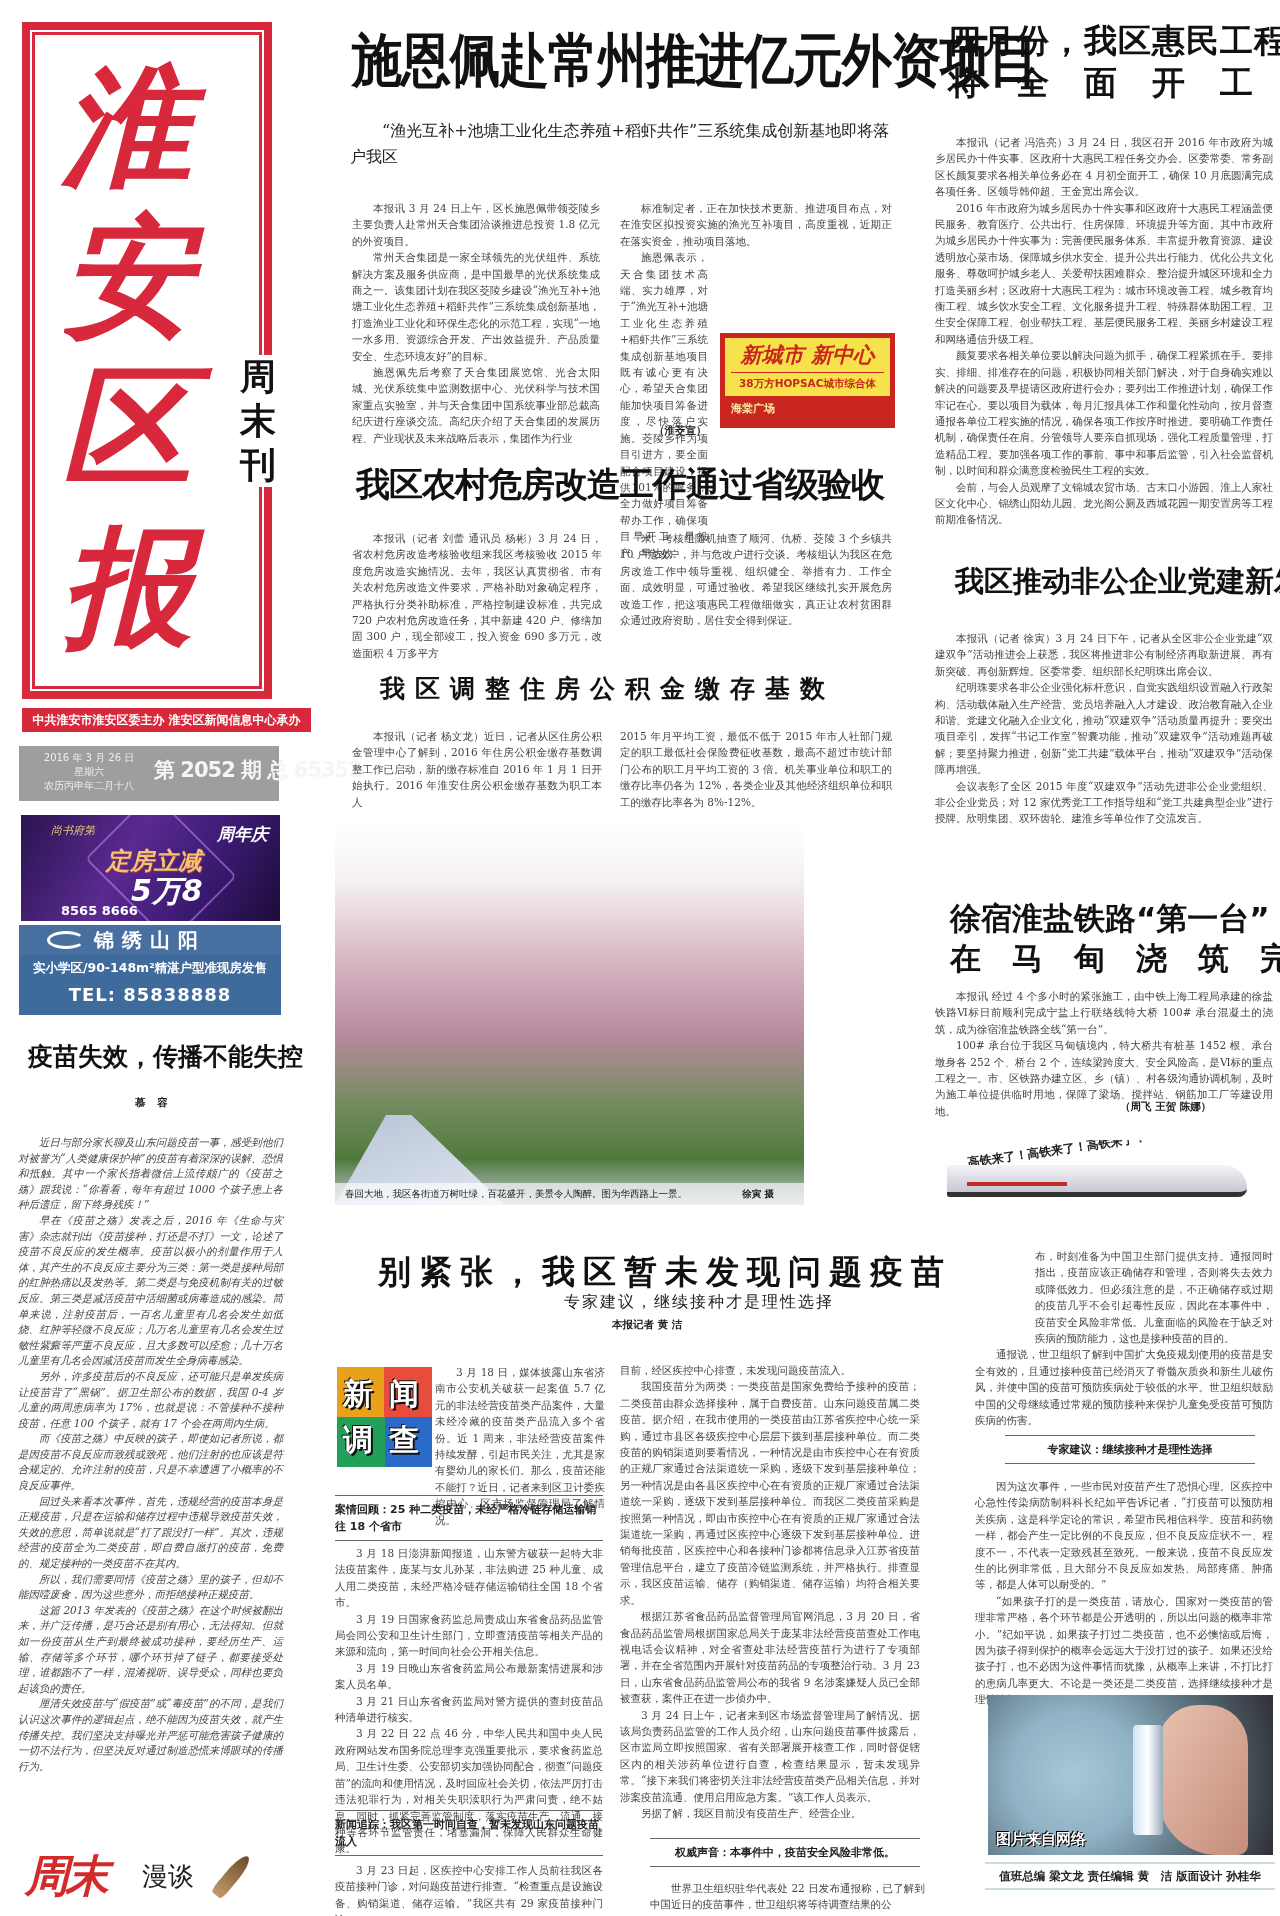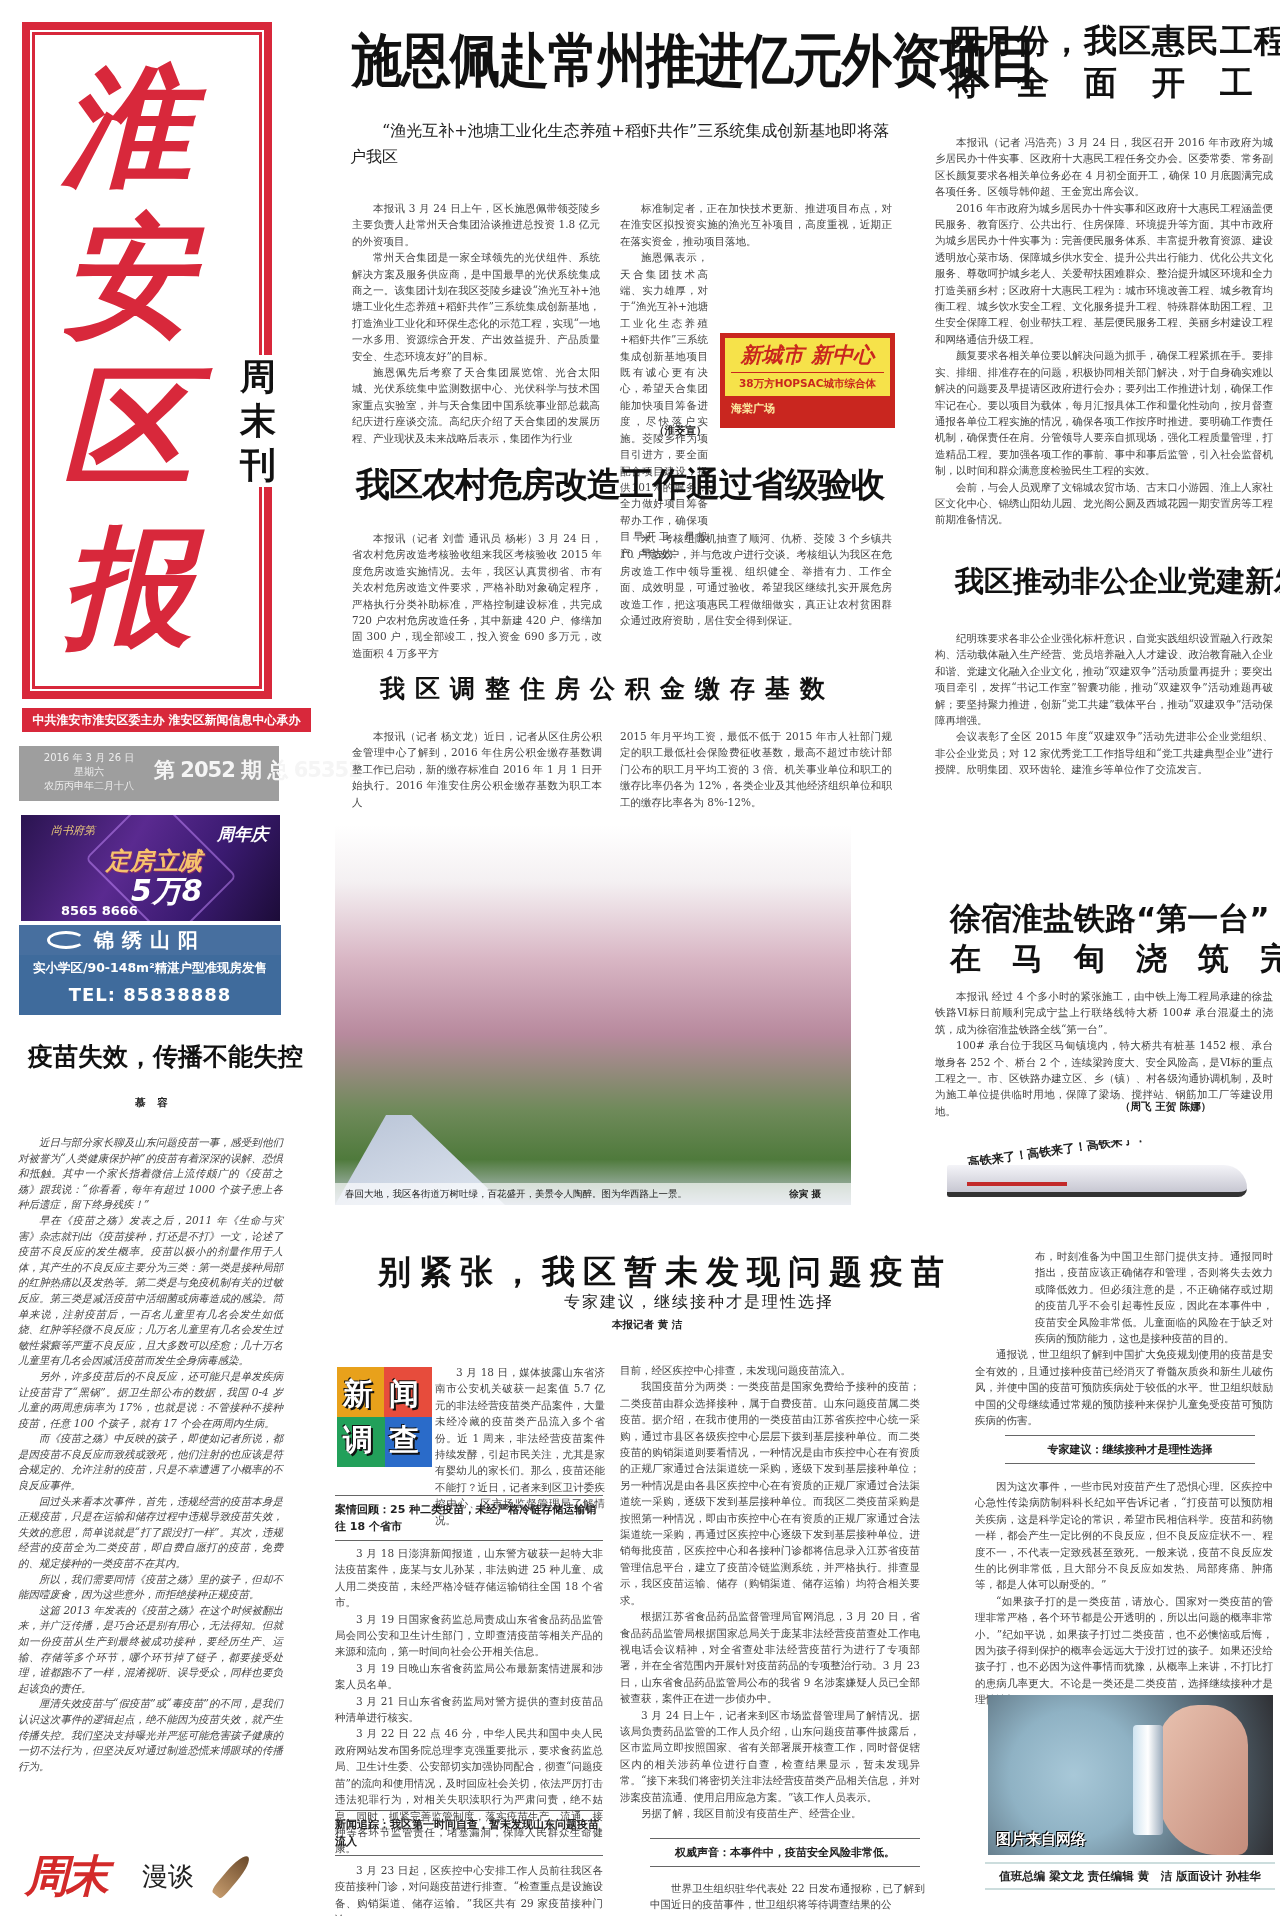--- a/index.html
+++ b/index.html
@@ -29,21 +29,21 @@
 .ad2{left:19px;top:925px;width:262px;height:90px;background:#3f6b9c;color:#ffffff}
 .ad2 .top{position:absolute;left:0;top:0;width:100%;height:30px;background:#476f9f;font-family:"DejaVu Sans",sans-serif;font-weight:bold;font-size:20px;letter-spacing:8px;text-align:center;line-height:30px}
 .ad2 .logo{position:absolute;left:28px;top:6px;width:38px;height:18px;border:3px solid #fff;border-radius:50%;border-right-color:transparent}
 .ad2 .mid{position:absolute;left:0;top:34px;width:100%;text-align:center;font-family:"DejaVu Sans",sans-serif;font-weight:bold;font-size:12.5px;line-height:18px}
 .ad2 .tel{position:absolute;left:0;top:56px;width:100%;text-align:center;font-family:"DejaVu Sans",sans-serif;font-weight:bold;font-size:18px;line-height:28px;letter-spacing:1px}
 .ad3{left:720px;top:333px;width:175px;height:95px;background:#c9261f;padding:5px}
 .ad3 .inner{background:#f6e24a;height:58px;text-align:center}
 .ad3 .t1{font-family:"DejaVu Serif",serif;font-weight:bold;font-style:italic;font-size:21px;color:#c9261f;line-height:34px}
 .ad3 .t2{font-family:"DejaVu Sans",sans-serif;font-weight:bold;font-size:10.5px;color:#c9261f;border-top:1px solid #c9261f;margin:0 6px;line-height:20px}
 .ad3 .foot{color:#fbe8a0;font-family:"DejaVu Sans",sans-serif;font-size:11px;font-weight:bold;line-height:26px;padding-left:6px}
-.photo-trees{left:335px;top:825px;width:516px;height:380px;background:linear-gradient(180deg,#fff 0%,#f4f0f2 15%,#d9b7c5 35%,#b88a9e 55%,#6f8a5a 75%,#4f7a3c 88%,#c3cbd8 100%);overflow:hidden}
+.photo-trees{left:335px;top:825px;width:469px;height:380px;background:linear-gradient(180deg,#fff 0%,#f4f0f2 15%,#d9b7c5 35%,#b88a9e 55%,#6f8a5a 75%,#4f7a3c 88%,#c3cbd8 100%);overflow:hidden}
 .photo-trees .road{position:absolute;left:0;bottom:0;width:170px;height:90px;background:linear-gradient(160deg,#b8c3d6,#dfe6f0);clip-path:polygon(30% 0,45% 0,100% 100%,0 100%)}
 .photo-trees .cap{position:absolute;left:0;bottom:0;width:100%;height:22px;background:rgba(255,255,255,.65);font-size:9.5px;line-height:22px;color:#222;padding-left:10px;white-space:nowrap}
 .photo-trees .cap .by{position:absolute;right:30px;font-family:"DejaVu Sans",sans-serif;font-weight:bold}
 .train{left:937px;top:1140px;width:335px;height:70px;overflow:hidden}
 .train .body-t{position:absolute;left:10px;top:25px;width:300px;height:32px;background:linear-gradient(180deg,#f4f4f8,#c7c7d2);border-radius:8px 80px 30px 8px;border-bottom:5px solid #333}
 .train .stripe{position:absolute;left:30px;top:42px;width:100px;height:4px;background:#c32a2a}
 .train .slogan{position:absolute;left:30px;top:2px;font-family:"DejaVu Serif",serif;font-weight:bold;font-size:12px;color:#222;transform:rotate(-8deg);white-space:nowrap}
 .badge-news{left:337px;top:1367px;width:95px;height:100px;background:conic-gradient(#e74c3c 0 25%,#2a6bc9 25% 50%,#22a05a 50% 75%,#e8a11b 75% 100%)}
 .badge-news span{position:absolute;font-family:"DejaVu Sans",sans-serif;font-weight:bold;font-size:30px;color:#fff;text-shadow:2px 2px 0 #111,-1px -1px 0 #111;line-height:1}
 .sec-head{position:absolute;font-family:"DejaVu Sans",sans-serif;font-weight:bold;font-size:11px;color:#222;line-height:17px;border-top:1.5px solid #666;border-bottom:1.5px solid #666;padding:5px 0}
@@ -138,20 +138,21 @@
 </div>
 <div class="col body" style="left:935px;top:134px;width:338px">
   <p>本报讯（记者 冯浩亮）3 月 24 日，我区召开 2016 年市政府为城乡居民办十件实事、区政府十大惠民工程任务交办会。区委常委、常务副区长颜复要求各相关单位务必在 4 月初全面开工，确保 10 月底圆满完成各项任务。区领导韩仰超、王金宽出席会议。</p>
   <p>2016 年市政府为城乡居民办十件实事和区政府十大惠民工程涵盖便民服务、教育医疗、公共出行、住房保障、环境提升等方面。其中市政府为城乡居民办十件实事为：完善便民服务体系、丰富提升教育资源、建设透明放心菜市场、保障城乡供水安全、提升公共出行能力、优化公共文化服务、尊敬呵护城乡老人、关爱帮扶困难群众、整治提升城区环境和全力打造美丽乡村；区政府十大惠民工程为：城市环境改善工程、城乡教育均衡工程、城乡饮水安全工程、文化服务提升工程、特殊群体助困工程、卫生安全保障工程、创业帮扶工程、基层便民服务工程、美丽乡村建设工程和网络通信升级工程。</p>
   <p>颜复要求各相关单位要以解决问题为抓手，确保工程紧抓在手。要排实、排细、排准存在的问题，积极协同相关部门解决，对于自身确实难以解决的问题要及早提请区政府进行会办；要列出工作推进计划，确保工作牢记在心。要以项目为载体，每月汇报具体工作和量化性动向，按月督查通报各单位工程实施的情况，确保各项工作按序时推进。要明确工作责任机制，确保责任在肩。分管领导人要亲自抓现场，强化工程质量管理，打造精品工程。要加强各项工作的事前、事中和事后监管，引入社会监督机制，以时间和群众满意度检验民生工程的实效。</p>
   <p>会前，与会人员观摩了文锦城农贸市场、古末口小游园、淮上人家社区文化中心、锦绣山阳幼儿园、龙光阁公厕及西城花园一期安置房等工程前期准备情况。</p>
 </div>
 
 <div class="abs hl" style="left:955px;top:562px;font-size:29px">我区推动非公企业党建新发展</div>
 <div class="col body" style="left:935px;top:630px;width:338px">
+  <p>本报讯（记者 徐寅）3 月 24 日下午，记者从全区非公企业党建“双建双争”活动推进会上获悉，我区将推进非公有制经济再取新进展、再有新突破、再创新辉煌。区委常委、组织部长纪明珠出席会议。</p>
   <p>纪明珠要求各非公企业强化标杆意识，自觉实践组织设置融入行政架构、活动载体融入生产经营、党员培养融入人才建设、政治教育融入企业和谐、党建文化融入企业文化，推动“双建双争”活动质量再提升；要突出项目牵引，发挥“书记工作室”智囊功能，推动“双建双争”活动难题再破解；要坚持聚力推进，创新“党工共建”载体平台，推动“双建双争”活动保障再增强。</p>
   <p>会议表彰了全区 2015 年度“双建双争”活动先进非公企业党组织、非公企业党员；对 12 家优秀党工工作指导组和“党工共建典型企业”进行授牌。欣明集团、双环齿轮、建淮乡等单位作了交流发言。</p>
 </div>
 
 <div class="abs hl" style="left:950px;top:898px;font-size:31px;line-height:40px">
   <div>徐宿淮盐铁路“第一台”</div>
   <div>在　马　甸　浇　筑　完　毕</div>
 </div>
 <div class="col body" style="left:935px;top:988px;width:338px">
   <p>本报讯 经过 4 个多小时的紧张施工，由中铁上海工程局承建的徐盐铁路Ⅵ标日前顺利完成宁盐上行联络线特大桥 100# 承台混凝土的浇筑，成为徐宿淮盐铁路全线“第一台”。</p>
@@ -210,21 +211,21 @@
   <div class="hand"></div>
   <div class="vial"></div>
   <div class="cap">图片来自网络</div>
 </div>
 <div class="abs credits">值班总编 梁文龙  责任编辑 黄　洁  版面设计 孙桂华</div>
 
 <div class="abs hl" style="left:28px;top:1040px;font-size:25px">疫苗失效，传播不能失控</div>
 <div class="abs byline" style="left:135px;top:1096px;letter-spacing:4px">慕 容</div>
 <div class="col body opinion" style="left:18px;top:1135px;width:265px;line-height:15.6px">
   <p>近日与部分家长聊及山东问题疫苗一事，感受到他们对被誉为“人类健康保护神”的疫苗有着深深的误解、恐惧和抵触。其中一个家长指着微信上流传颇广的《疫苗之殇》跟我说：“你看看，每年有超过 1000 个孩子患上各种后遗症，留下终身残疾！”</p>
-  <p>早在《疫苗之殇》发表之后，2011 年《生命与灾害》杂志就刊出《疫苗接种，打还是不打》一文，论述了疫苗不良反应的发生概率。疫苗以极小的剂量作用于人体，其产生的不良反应主要分为三类：第一类是接种局部的红肿热痛以及发热等。第二类是与免疫机制有关的过敏反应。第三类是减活疫苗中活细菌或病毒造成的感染。简单来说，注射疫苗后，一百名儿童里有几名会发生如低烧、红肿等轻微不良反应；几万名儿童里有几名会发生过敏性紫癜等严重不良反应，且大多数可以痊愈；几十万名儿童里有几名会因减活疫苗而发生全身病毒感染。</p>
+  <p>早在《疫苗之殇》发表之后，2016 年《生命与灾害》杂志就刊出《疫苗接种，打还是不打》一文，论述了疫苗不良反应的发生概率。疫苗以极小的剂量作用于人体，其产生的不良反应主要分为三类：第一类是接种局部的红肿热痛以及发热等。第二类是与免疫机制有关的过敏反应。第三类是减活疫苗中活细菌或病毒造成的感染。简单来说，注射疫苗后，一百名儿童里有几名会发生如低烧、红肿等轻微不良反应；几万名儿童里有几名会发生过敏性紫癜等严重不良反应，且大多数可以痊愈；几十万名儿童里有几名会因减活疫苗而发生全身病毒感染。</p>
   <p>另外，许多疫苗后的不良反应，还可能只是单发疾病让疫苗背了“黑锅”。据卫生部公布的数据，我国 0-4 岁儿童的两周患病率为 17%，也就是说：不管接种不接种疫苗，任意 100 个孩子，就有 17 个会在两周内生病。</p>
   <p>而《疫苗之殇》中反映的孩子，即使如记者所说，都是因疫苗不良反应而致残或致死，他们注射的也应该是符合规定的、允许注射的疫苗，只是不幸遭遇了小概率的不良反应事件。</p>
   <p>回过头来看本次事件，首先，违规经营的疫苗本身是正规疫苗，只是在运输和储存过程中违规导致疫苗失效，失效的意思，简单说就是“打了跟没打一样”。其次，违规经营的疫苗全为二类疫苗，即自费自愿打的疫苗，免费的、规定接种的一类疫苗不在其内。</p>
   <p>所以，我们需要同情《疫苗之殇》里的孩子，但却不能因噎废食，因为这些意外，而拒绝接种正规疫苗。</p>
   <p>这篇 2013 年发表的《疫苗之殇》在这个时候被翻出来，并广泛传播，是巧合还是别有用心，无法得知。但就如一份疫苗从生产到最终被成功接种，要经历生产、运输、存储等多个环节，哪个环节掉了链子，都要接受处理，谁都跑不了一样，混淆视听、误导受众，同样也要负起该负的责任。</p>
   <p>厘清失效疫苗与“假疫苗”或“毒疫苗”的不同，是我们认识这次事件的逻辑起点，绝不能因为疫苗失效，就产生传播失控。我们坚决支持曝光并严惩可能危害孩子健康的一切不法行为，但坚决反对通过制造恐慌来博眼球的传播行为。</p>
 </div>
 <div class="abs column-logo">
   <div class="cal">周末</div>
   <div class="txt">漫谈</div>

